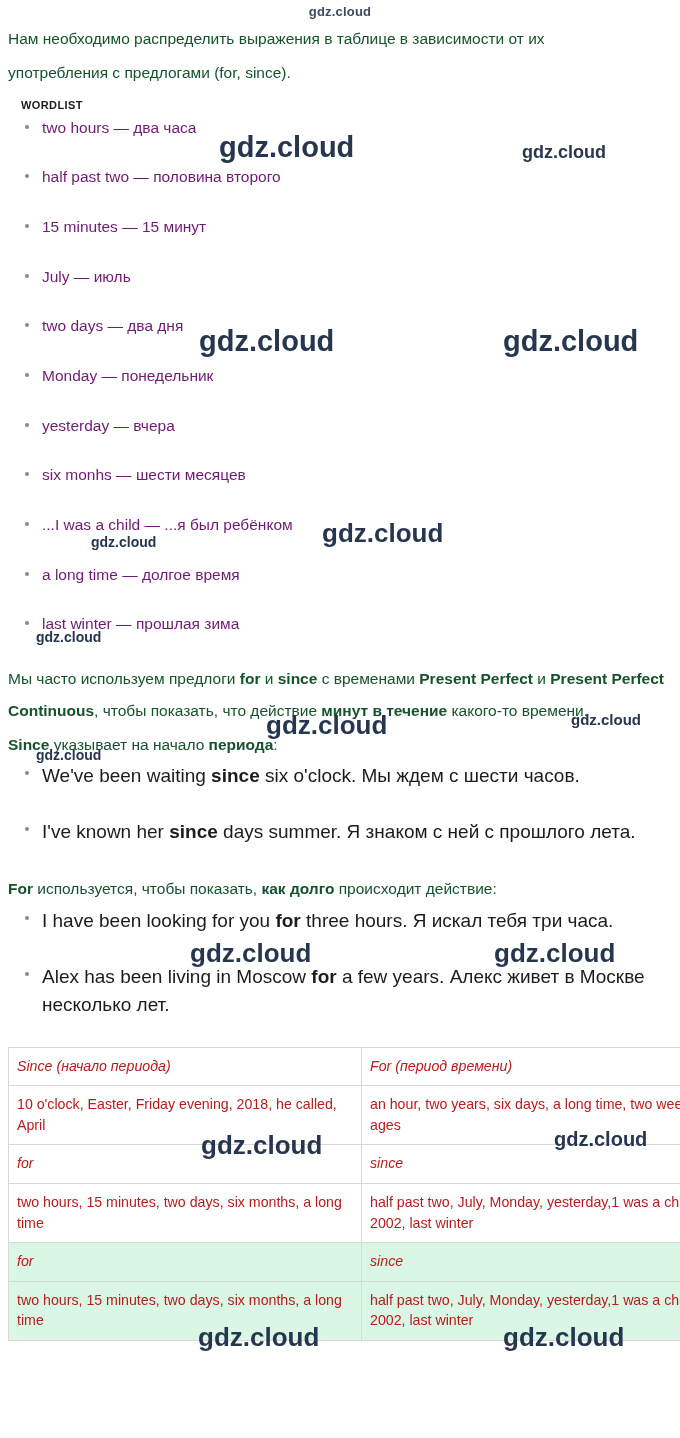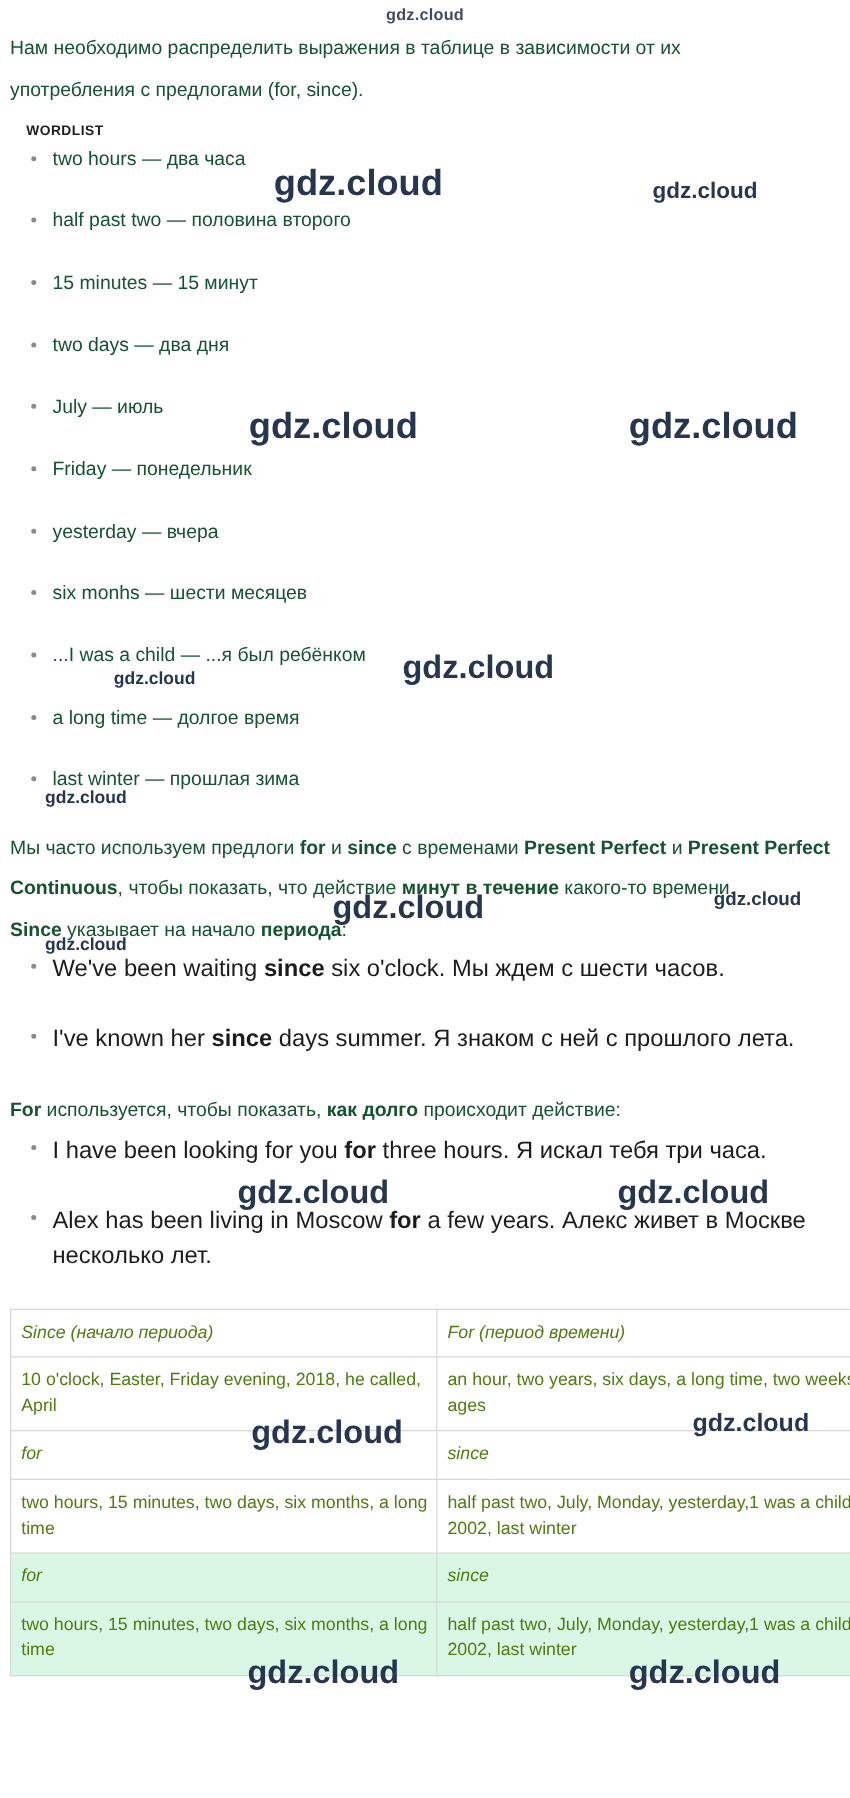--- a/index.html
+++ b/index.html
@@ -46,21 +46,21 @@
     list-style: none;
     margin: 0 0 0 0;
     padding: 0;
   }
   ul.wl li {
     position: relative;
     font-size: 15.5px;
     line-height: 1.4;
     padding: 0 0 0 34px;
     margin: 0 0 28px 0;
-    color: #14532d;
+    color: #701a75;
   }
   ul.wl li:before {
     content: "";
     position: absolute;
     left: 17px;
     top: 8px;
     width: 4px;
     height: 4px;
     border-radius: 50%;
     background: #8a8a8a;
@@ -90,25 +90,25 @@
   b, strong { font-weight: bold; }
 
   table.grid {
     border-collapse: collapse;
     width: 664px;
     margin-top: 14px;
     table-layout: fixed;
   }
   table.grid td {
     border: 1px solid #d8d8d8;
-    padding: 8px 0 9px 8px;
+    padding: 8px 12px 9px 8px;
     font-size: 14.2px;
     line-height: 1.45;
     vertical-align: top;
-    color: #4d7c0f;
+    color: #b91c1c;
   }
   td.c1 { width: 332px; }
   td.c2 { width: 332px; }
   .ital { font-style: italic; }
   tr.hl td { background: #d9f7e4; }
 
   
   .wm {
     position: absolute;
     color: #27364f;
@@ -128,23 +128,23 @@
 
   <p class="para">Нам необходимо распределить выражения в таблице в зависимости от их</p>
   <p class="para">употребления с предлогами (for, since).</p>
 
   <div class="wordlist-title">WORDLIST</div>
 
   <ul class="wl">
     <li>two hours — два часа</li>
     <li>half past two — половина второго</li>
     <li>15 minutes — 15 минут</li>
+    <li>July — июль</li>
     <li>two days — два дня</li>
-    <li>July — июль</li>
-    <li>Friday — понедельник</li>
+    <li>Monday — понедельник</li>
     <li>yesterday — вчера</li>
     <li>six monhs — шести месяцев</li>
     <li>...I was a child — ...я был ребёнком</li>
     <li>a long time — долгое время</li>
     <li>last winter — прошлая зима</li>
   </ul>
 
   <p class="para"><span>Мы часто используем предлоги </span><b>for</b><span> и </span><b>since</b><span> с временами </span><b>Present Perfect</b><span> и </span><b>Present Perfect Continuous</b><span>, чтобы показать, что действие </span><b>минут в течение</b><span> какого-то времени.</span></p>
 
   <p class="para"><b>Since</b><span> указывает на начало </span><b>периода</b><span>:</span></p>

